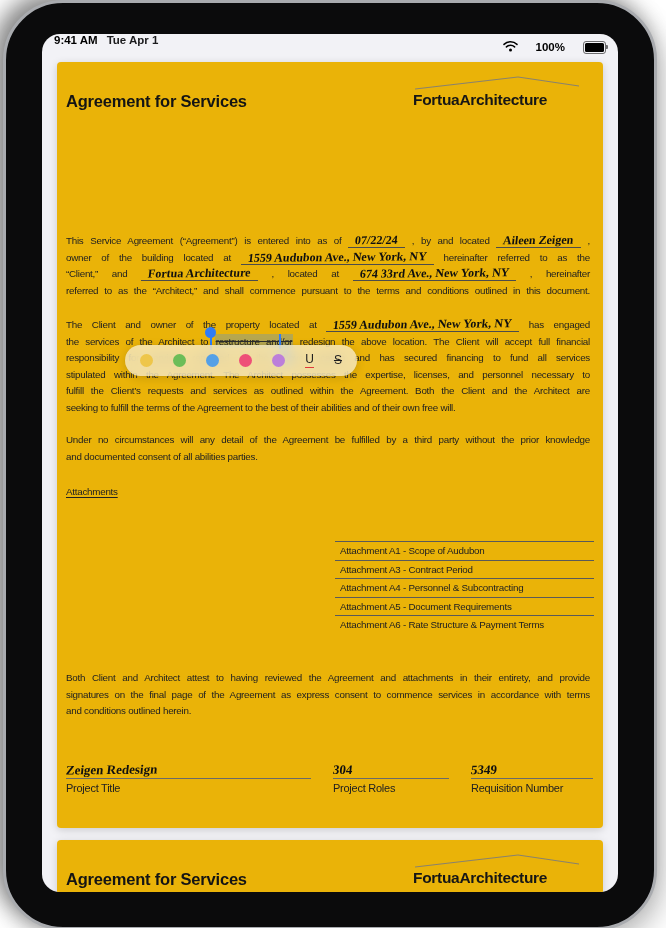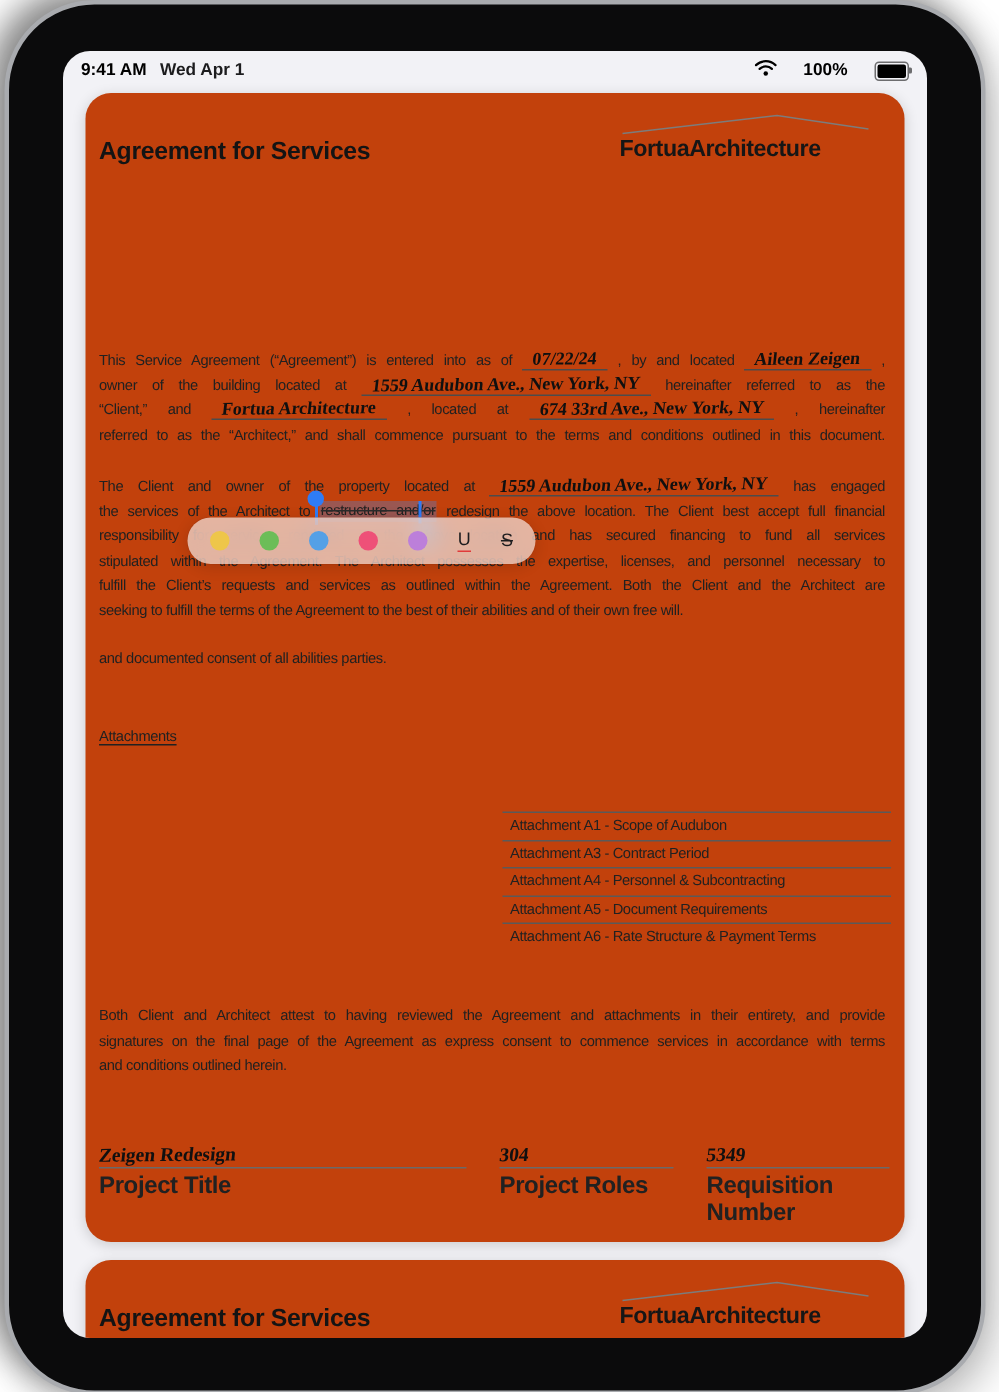--- a/index.html
+++ b/index.html
@@ -4,32 +4,32 @@
 <style>
   html,body{margin:0;padding:0;}
   body{width:666px;height:928px;position:relative;background:#fff;overflow:hidden;
        font-family:"Liberation Sans",sans-serif;}
   .device{position:absolute;left:3px;top:0;width:648px;height:924px;background:#0b0b0c;
           border:3px solid #a9abaf;border-radius:60px;
           box-shadow:-10px -8px 22px rgba(0,0,0,0.45),8px 12px 26px rgba(0,0,0,0.22);}
   .screen{position:absolute;left:36px;top:31px;width:576px;height:858px;background:#f2f2f6;
           border-radius:18px;overflow:hidden;}
   
-  .statusbar{position:absolute;top:0;left:0;right:0;height:26px;display:flex;align-items:center;
+  .statusbar{position:absolute;top:0;left:0;right:0;height:26px;display:flex;
              justify-content:space-between;padding:0 12px;box-sizing:border-box;font-size:11.5px;color:#000;}
   .sb-left{display:flex;gap:9px;align-items:baseline;}
   .sb-time{font-weight:700;}
   .sb-date{font-weight:600;color:#1c1c1e;}
   .sb-right{display:flex;gap:18px;align-items:center;}
   .sb-batt-pct{font-weight:600;}
   .batt{width:21px;height:11px;border:1px solid rgba(0,0,0,.55);border-radius:3px;position:relative;}
   .batt .fill{position:absolute;left:1px;top:1px;bottom:1px;right:1px;background:#000;border-radius:1.5px;}
   .batt .tip{position:absolute;right:-3px;top:3px;width:2px;height:4px;background:rgba(0,0,0,.55);border-radius:0 1px 1px 0;}
   
-  .page{position:absolute;left:15px;width:546px;background:#c2410c;border-radius:17px;
+  .page{position:absolute;left:15px;width:546px;background:#eab308;border-radius:4px;
         box-shadow:0 2px 9px rgba(0,0,0,0.16);}
   .page1{top:28px;height:766px;}
   .page2{top:806px;height:180px;}
   .doc-h1{position:absolute;left:9px;top:30px;font-size:16.5px;font-weight:700;letter-spacing:-0.2px;color:#141414;white-space:nowrap;}
   .page2 .doc-h1{top:30px;}
   .logo{position:absolute;right:22px;top:12px;width:168px;}
   .logo .rooftxt{font-size:15.5px;font-weight:600;letter-spacing:-0.3px;color:#161616;white-space:nowrap;}
   .logo svg{display:block;margin:0 0 1px auto;}
   
   .para{position:absolute;left:9px;width:524px;color:#212121;}
@@ -44,21 +44,21 @@
   .att-head{position:absolute;left:9px;top:424px;font-size:9.8px;letter-spacing:-0.25px;color:#212121;
             text-decoration:underline;text-underline-offset:2px;}
   .att-intro{position:absolute;left:9px;top:441px;width:524px;font-size:9.8px;letter-spacing:-0.25px;color:#212121;}
   .att-table{position:absolute;left:278px;top:479px;width:259px;}
   .att-row{height:18.5px;line-height:18.5px;border-top:0.8px solid #5a5a5a;font-size:9.8px;
            letter-spacing:-0.25px;color:#212121;padding-left:5px;box-sizing:border-box;white-space:nowrap;}
   
   .field{position:absolute;top:694px;}
   .field .line{border-bottom:1px solid #6a6a6a;height:22px;display:flex;align-items:flex-end;}
   .field .hand{font-size:13px;}
-  .field .label{font-size:16px;letter-spacing:-0.25px;color:#212121;margin-top:3px;font-weight:bold;}
+  .field .label{font-size:11px;letter-spacing:-0.25px;color:#212121;margin-top:3px;}
   .f1{left:9px;width:245px;}
   .f2{left:276px;width:116px;}
   .f3{left:414px;width:122px;}
   
   .sel-start{position:absolute;left:148px;top:265px;width:12px;height:26px;z-index:5;}
   .sel-start .dot{position:absolute;left:0;top:0;width:11px;height:11px;border-radius:50%;background:#2f7cf6;}
   .sel-start .stem{position:absolute;left:4.5px;top:9px;width:2px;height:14px;background:#2f7cf6;}
   .sel-end-cursor{position:absolute;left:222px;top:272px;width:2px;height:15px;background:#2f7cf6;z-index:5;}
   .sel-end-smudge{position:absolute;left:222px;top:286px;width:10px;height:17px;background:#3f8ce8;
                   opacity:0.6;filter:blur(3px);border-radius:5px;z-index:6;}
@@ -74,21 +74,21 @@
 </style>
 </head>
 <body>
 
 <div class="device">
   <div class="screen">
 
     <div class="statusbar">
       <div class="sb-left">
         <span class="sb-time">9:41 AM</span>
-        <span class="sb-date">Wed Apr 1</span>
+        <span class="sb-date">Tue Apr 1</span>
       </div>
       <div class="sb-right">
         <span>
           <svg width="15" height="11" viewBox="0 0 15 11">
             <path d="M1 3.4 C4.6 -0.1 10.4 -0.1 14 3.4" fill="none" stroke="#000" stroke-width="1.5" stroke-linecap="round"></path>
             <path d="M3.4 5.9 C5.7 3.7 9.3 3.7 11.6 5.9" fill="none" stroke="#000" stroke-width="1.5" stroke-linecap="round"></path>
             <circle cx="7.5" cy="9" r="1.5" fill="#000"></circle>
           </svg>
         </span>
         <span class="sb-batt-pct">100%</span>
@@ -109,27 +109,28 @@
       </div>
 
       <div class="para" style="top:171px;">
           <div class="tline just"><span>This Service Agreement (“Agreement”) is entered into as of</span> <span class="blank"><span class="hand">07/22/24</span></span> <span>, by and located</span> <span class="blank"><span class="hand">Aileen Zeigen</span></span> <span>,</span></div>
           <div class="tline just"><span>owner of the building located at</span> <span class="blank"><span class="hand">1559 Audubon Ave., New York, NY</span></span> <span>hereinafter referred to as the</span></div>
           <div class="tline just"><span>“Client,” and</span> <span class="blank"><span class="hand">Fortua Architecture</span></span> <span>, located at</span> <span class="blank"><span class="hand">674 33rd Ave., New York, NY</span></span> <span>, hereinafter</span></div>
           <div class="tline just"><span>referred to as the “Architect,” and shall commence pursuant to the terms and conditions outlined in this document.</span></div>
         </div>
       <div class="para" style="top:255px;">
           <div class="tline just"><span>The Client and owner of the property located at</span> <span class="blank"><span class="hand">1559 Audubon Ave., New York, NY</span></span> <span>has engaged</span></div>
-          <div class="tline just"><span>the services of the Architect to </span><span class="sel">restructure and/or</span><span> redesign the above location. The Client best accept full financial</span></div>
+          <div class="tline just"><span>the services of the Architect to </span><span class="sel">restructure and/or</span><span> redesign the above location. The Client will accept full financial</span></div>
           <div class="tline just"><span>responsibility for services rendered at the above location and has secured financing to fund all services</span></div>
           <div class="tline just"><span>stipulated within the Agreement. The Architect possesses the expertise, licenses, and personnel necessary to</span></div>
           <div class="tline just"><span>fulfill the Client’s requests and services as outlined within the Agreement. Both the Client and the Architect are</span></div>
           <div class="tline"><span>seeking to fulfill the terms of the Agreement to the best of their abilities and of their own free will.</span></div>
         </div>
       <div class="para" style="top:370px;">
+          <div class="tline just"><span>Under no circumstances will any detail of the Agreement be fulfilled by a third party without the prior knowledge</span></div>
           <div class="tline"><span>and documented consent of all abilities parties.</span></div>
         </div>
 
       <div class="att-head">Attachments</div>
       <div class="att-table">
           <div class="att-row">Attachment A1 - Scope of Audubon</div>
           <div class="att-row">Attachment A3 - Contract Period</div>
           <div class="att-row">Attachment A4 - Personnel &amp; Subcontracting</div>
           <div class="att-row">Attachment A5 - Document Requirements</div>
           <div class="att-row">Attachment A6 - Rate Structure &amp; Payment Terms</div>

